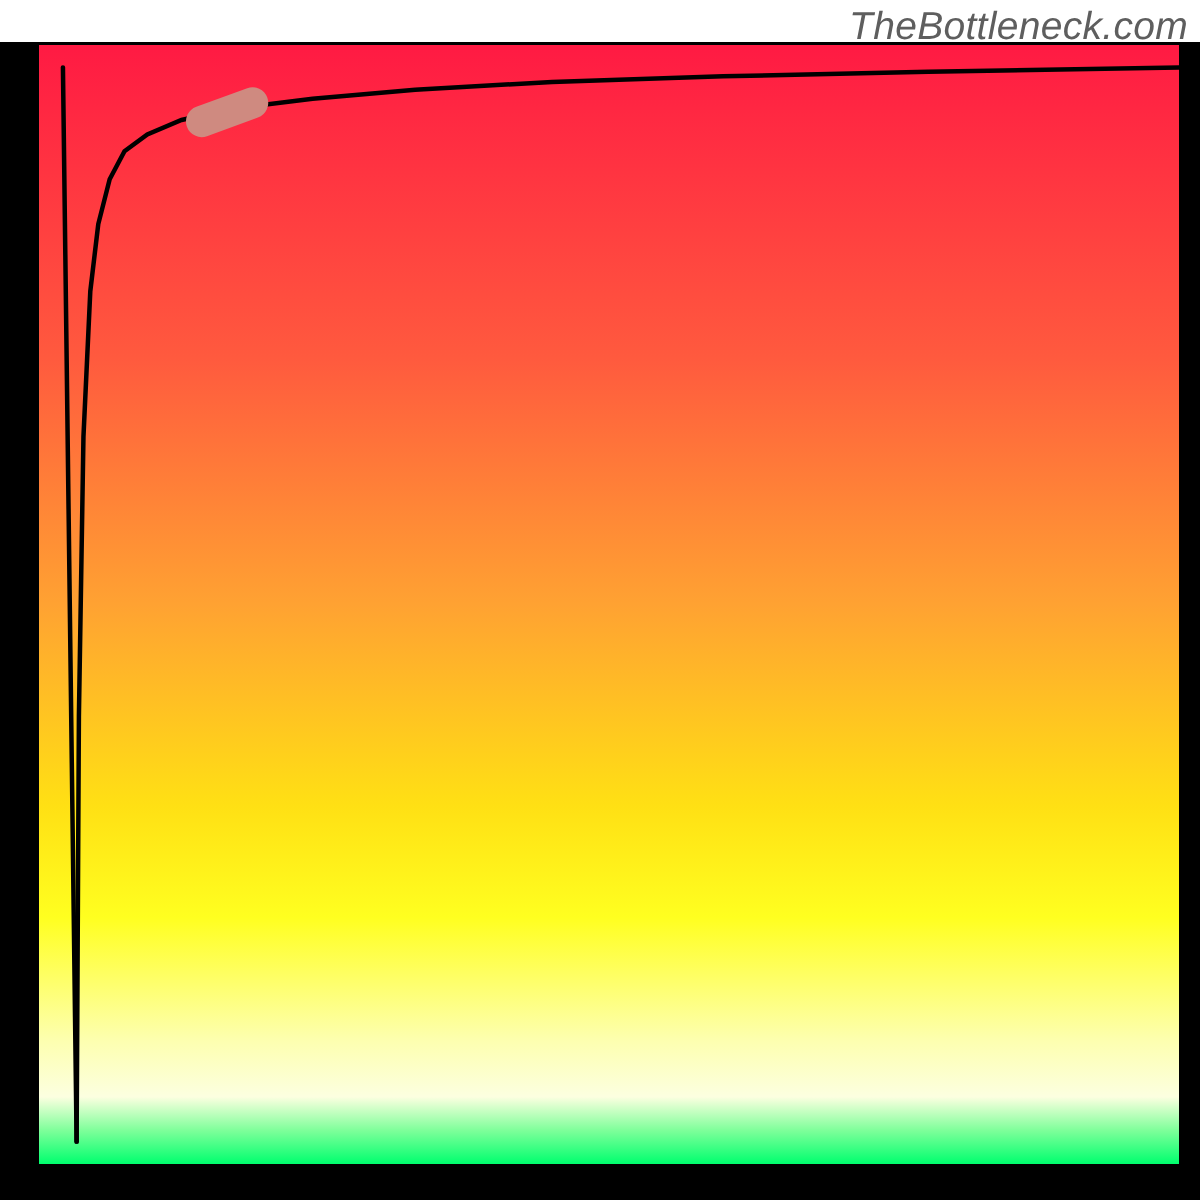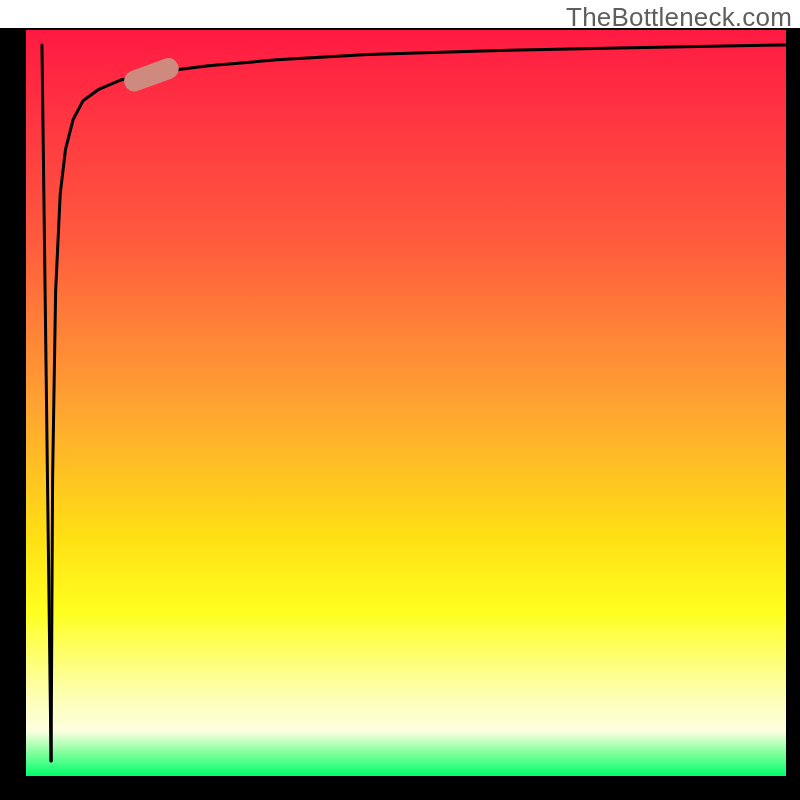--- a/index.html
+++ b/index.html
@@ -1,20 +1,21 @@
 <!DOCTYPE html>
 <html><head>
 <meta charset="utf-8">
 <style>
   * { margin: 0; padding: 0; box-sizing: border-box; }
   html, body { width: 800px; height: 800px; background: #fff; }
   .stage {
     position: relative;
     width: 800px;
     height: 800px;
+    font-style: italic;
   }
   .watermark {
     position: absolute;
     top: 2px;
     right: 8px;
     color: #5e5e5e;
     font-family: Arial, Helvetica, sans-serif;
     font-size: 26px;
     font-weight: 400;
     letter-spacing: 0.2px;

